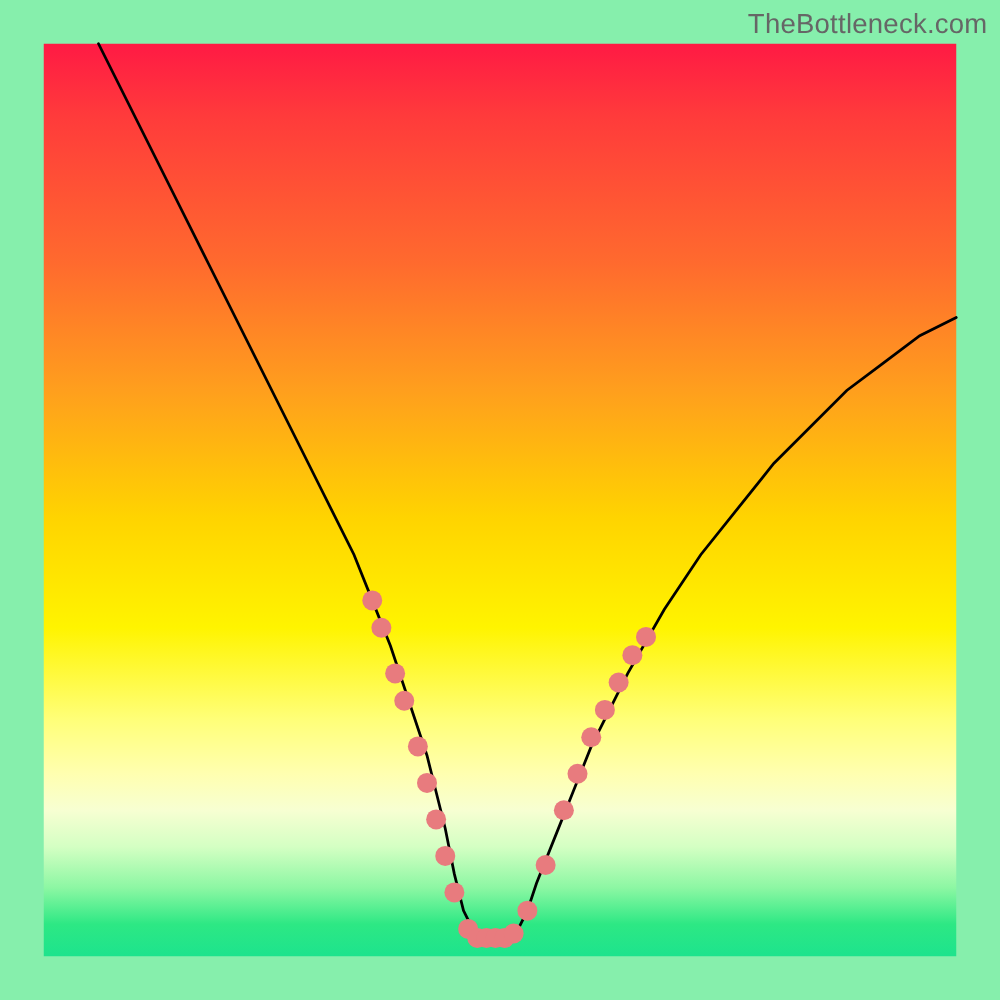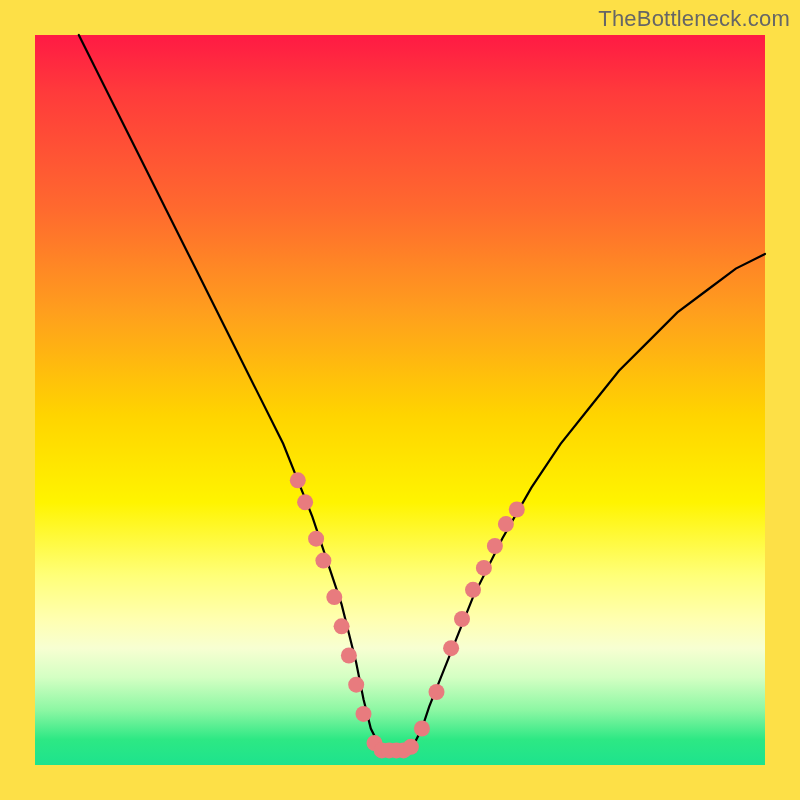--- a/index.html
+++ b/index.html
@@ -10,21 +10,21 @@
     background: #000;
     overflow: hidden;
     font-family: Arial, Helvetica, sans-serif;
   }
   .frame {
     position: absolute;
     left: 0;
     top: 0;
     width: 800px;
     height: 800px;
-    background: #fde047;
+    background: #86efac;
   }
   .plot {
     position: absolute;
     left: 35px;
     top: 35px;
     width: 730px;
     height: 730px;
     background: linear-gradient(to bottom,
       #ff1a44 0%,
       #ff3b3b 8%,

